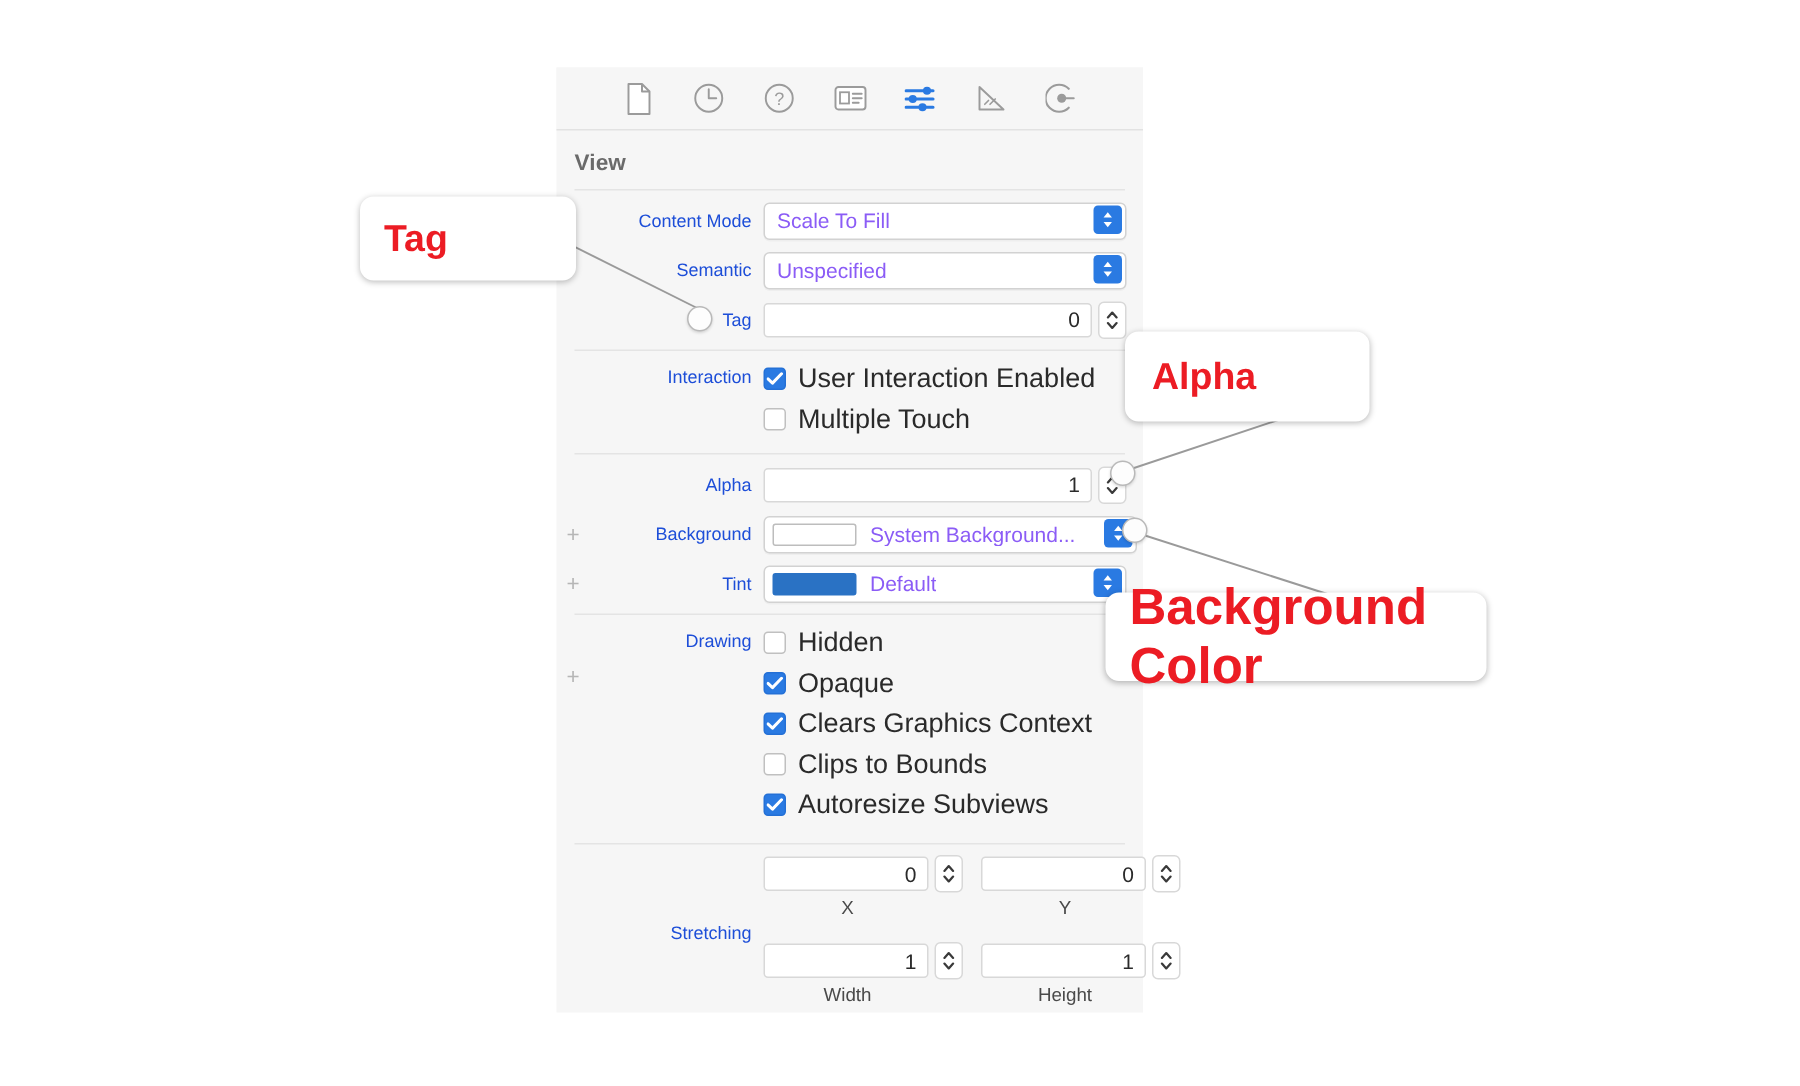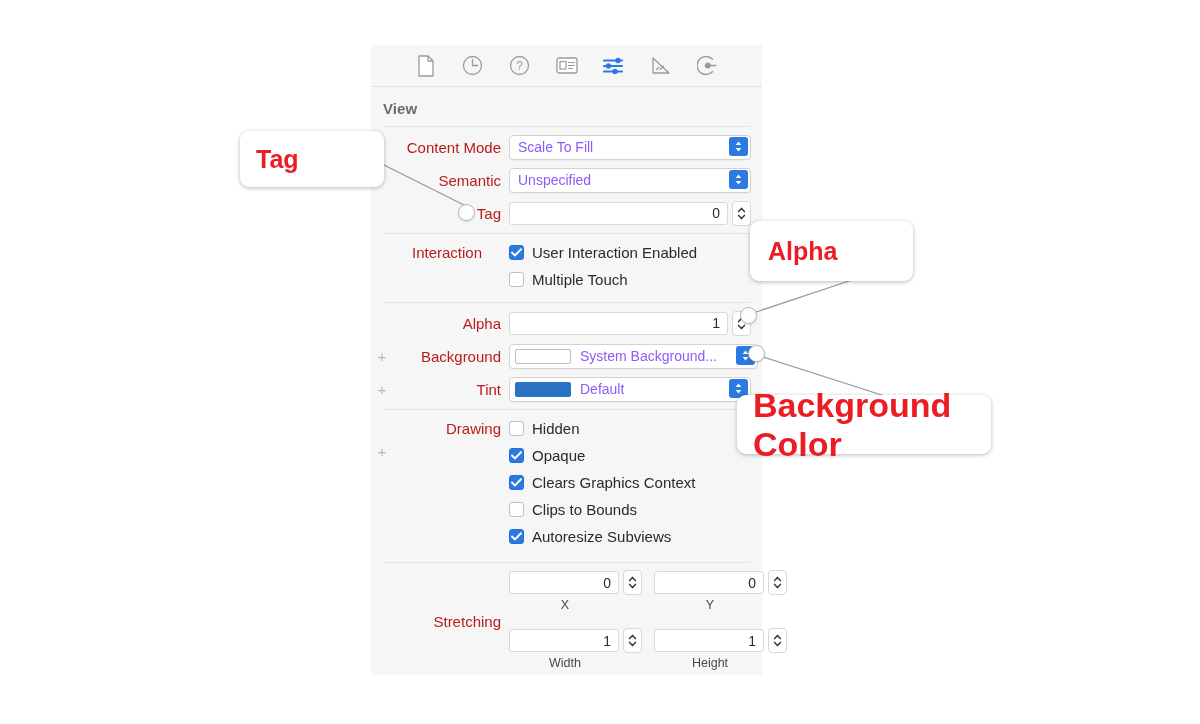--- a/index.html
+++ b/index.html
@@ -22,21 +22,21 @@
   #panel-body{position:relative;padding-top:0;}
   .section-title{
     font-size:15px;font-weight:bold;color:#6a6a6a;
     padding:13px 0 9px 12px;letter-spacing:.1px;
   }
   .sep{height:1px;background:#e4e4e4;margin:7px 12px 7px 12px;}
   .row{display:flex;align-items:center;min-height:26px;margin-bottom:7px;position:relative;}
   .gutter{width:22px;text-align:center;flex:0 0 22px;color:#b6b6b6;font-size:15px;line-height:1;}
   .lbl{
     width:108px;flex:0 0 108px;text-align:right;padding-right:8px;
-    font-size:15px;color:#b91c1c;white-space:nowrap;
+    font-size:12px;color:#1d4ed8;white-space:nowrap;
   }
   .ctrl{flex:1;display:flex;align-items:center;min-width:0;}
   
   .combo{
     flex:1;height:23px;background:#ffffff;border:1px solid #d2d2d2;border-radius:4px;
     display:flex;align-items:center;position:relative;min-width:0;
     box-shadow:0 1px 0 rgba(0,0,0,.03);
   }
   .combo .ctext{
     font-size:14px;color:#8b5cf6;padding-left:8px;white-space:nowrap;overflow:hidden;
@@ -64,21 +64,21 @@
   .stepper svg{display:block;}
   
   .cbrow{display:flex;align-items:center;min-height:23px;margin-bottom:4px;}
   .cbox{
     width:15px;height:15px;border-radius:3px;flex:0 0 15px;margin-right:8px;
     border:1px solid #c0c0c0;background:#fff;box-sizing:border-box;
     display:flex;align-items:center;justify-content:center;
   }
   .cbox.on{background:#2a7ae2;border-color:#2470d6;}
   .cbox.on svg{display:block;}
-  .cblabel{font-size:15px;color:#2a2a2a;white-space:nowrap;}
+  .cblabel{font-size:18px;color:#2a2a2a;white-space:nowrap;}
   .cb-stack{flex:1;}
   
   .stretch-row{display:flex;align-items:flex-start;}
   .stretch-cell{width:133px;flex:0 0 133px;margin-right:12px;}
   .stretch-cell .field-wrap{display:flex;align-items:center;}
   .stretch-cap{
     text-align:center;font-size:12.5px;color:#4a4a4a;padding-top:3px;padding-right:21px;
   }
   
   .callout{
@@ -208,21 +208,21 @@
             <path d="M1.6 9.4 L4.5 12.6 L7.4 9.4" fill="none" stroke="#3a3a3a" stroke-width="1.5" stroke-linecap="round" stroke-linejoin="round"></path>
           </svg>
         </div>
       </div>
     </div>
 
     <div class="sep"></div>
 
     <div class="row" style="align-items:flex-start;">
       <div class="gutter"></div>
-      <div class="lbl" style="padding-top:3px;text-align:center;">Interaction</div>
+      <div class="lbl" style="padding-top:3px;">Interaction</div>
       <div class="ctrl cb-stack" style="display:block;">
         <div class="cbrow">
           <span class="cbox on">
             <svg width="11" height="9" viewBox="0 0 11 9">
               <path d="M1 4.6 L4 7.4 L10 1.2" fill="none" stroke="#fff" stroke-width="2" stroke-linecap="round" stroke-linejoin="round"></path>
             </svg>
           </span>
           <span class="cblabel">User Interaction Enabled</span>
         </div>
         <div class="cbrow">

